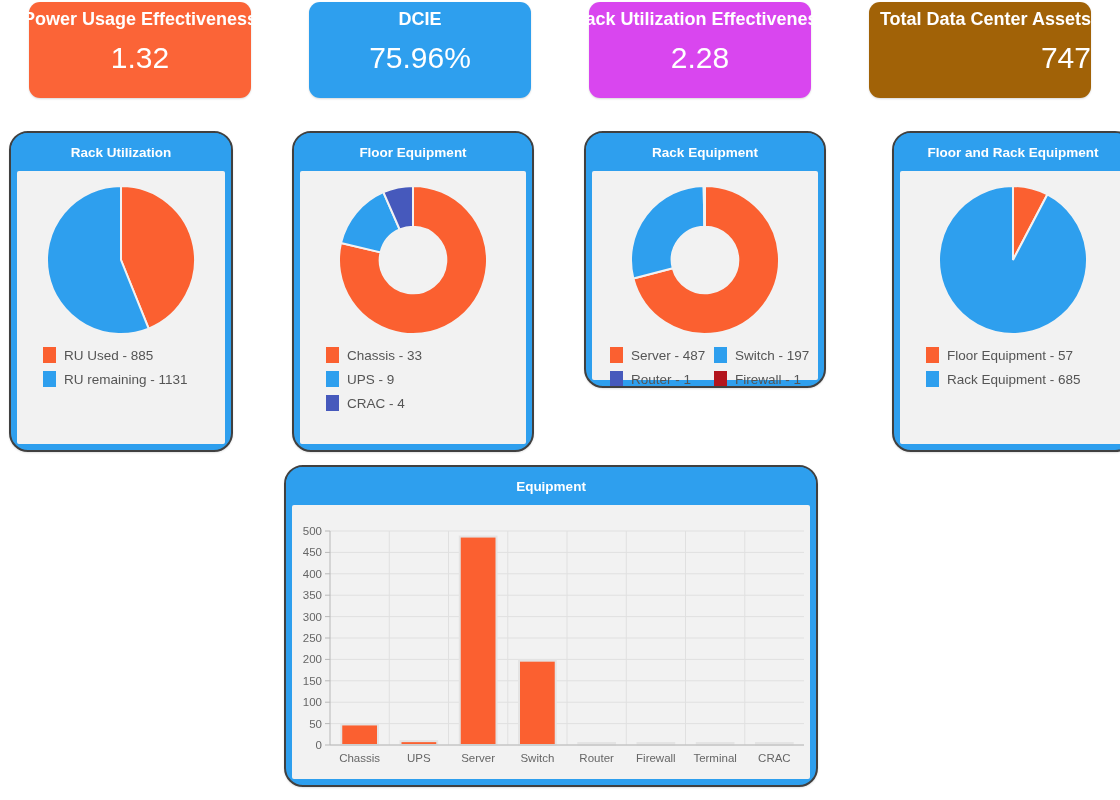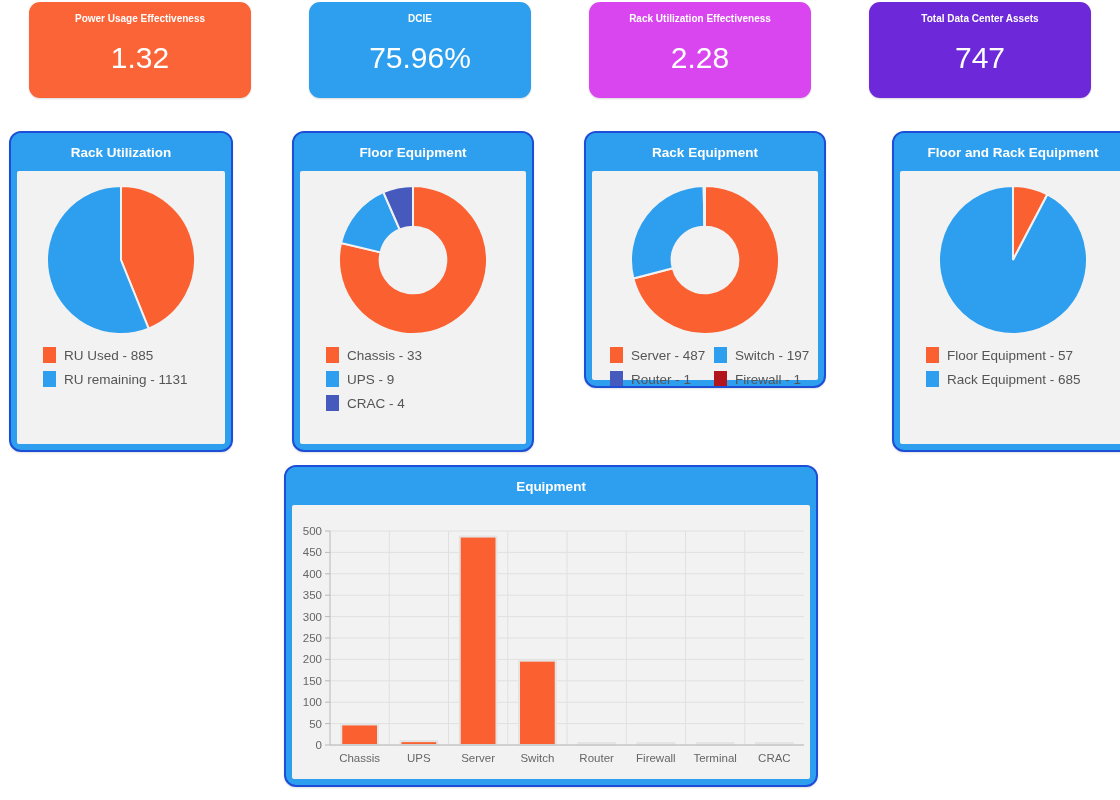--- a/index.html
+++ b/index.html
@@ -26,35 +26,35 @@
   .kpi-card {
     width: 222px; height: 96px;
     border-radius: 11px;
     display: flex; flex-direction: column;
     align-items: center; justify-content: flex-start;
     padding-top: 8px;
     color: #ffffff;
     box-shadow: 0 1px 2px rgba(0,0,0,0.15);
   }
   .kpi-title {
-    font-size: 10px; font-weight: bold;
+    font-size: 18px; font-weight: bold;
     letter-spacing: 0px; line-height: 18px;
     text-align: center; white-space: nowrap;
   }
   .kpi-value {
     font-size: 30px; font-weight: normal;
     line-height: 44px; margin-top: 8px;
     text-align: center; white-space: nowrap;
   }
 
   
   .card {
     position: absolute;
-    border: 2px solid #1d4ed8;
-    border-radius: 12px;
+    border: 2px solid #404040;
+    border-radius: 19px;
     background: #2e9fee;
     overflow: hidden;
     box-shadow: 0 1px 2px rgba(0,0,0,0.12);
   }
   .card-header {
     height: 38px;
     background: #2e9fee;
     color: #ffffff;
     font-size: 13.5px; font-weight: bold;
     display: flex; align-items: center; justify-content: center;
@@ -123,21 +123,21 @@
     </div>
 
     <div class="kpi-cell">
       <div class="kpi-card" id="kpi2" style="background: #d946ef;">
         <div class="kpi-title">Rack Utilization Effectiveness</div>
         <div class="kpi-value">2.28</div>
       </div>
     </div>
 
     <div class="kpi-cell">
-      <div class="kpi-card" id="kpi3" style="background: #6d28d9;">
+      <div class="kpi-card" id="kpi3" style="background: #a16207; align-items: flex-end;">
         <div class="kpi-title">Total Data Center Assets</div>
         <div class="kpi-value">747</div>
       </div>
     </div>
 
   </div>
 
   <div class="card" style="left:9px; top:131px; width:224px; height:321px;">
     <div class="card-header">Rack Utilization</div>
     <div class="card-body">

